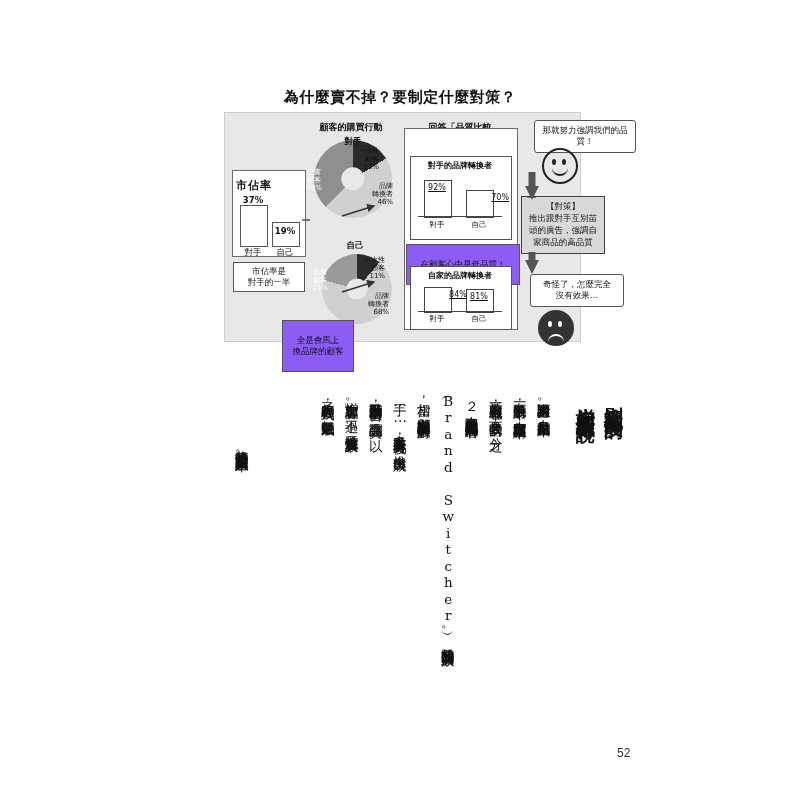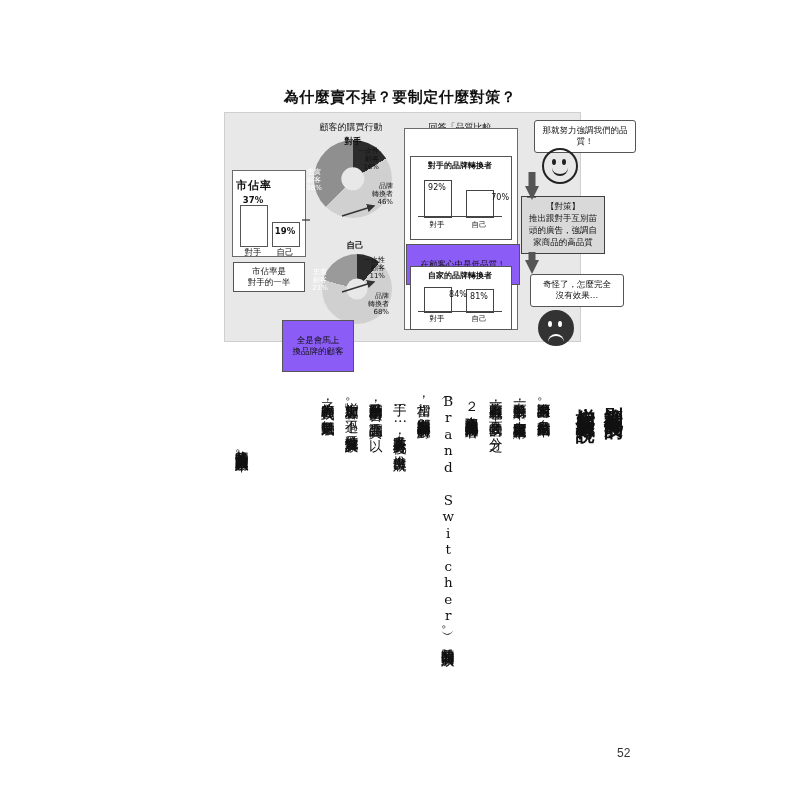--- a/index.html
+++ b/index.html
@@ -41,21 +41,21 @@
     width: 355px;
     height: 228px;
     background: #e8e8e8;
     border: 1px solid #cfcfcf;
   }
 
   
   .col-head {
     position: absolute;
     font-size: 9px;
-    font-weight: normal;
+    font-weight: bold;
     text-align: center;
     line-height: 1.25;
     color: #111;
   }
 
   
   .share-box {
     position: absolute;
     left: 232px;
     top: 170px;
@@ -168,20 +168,21 @@
   .mini-bar {
     position: absolute;
     border: 1px solid #444;
     background: #ffffff;
   }
   .mini-val {
     position: absolute;
     font-size: 8px;
     text-align: center;
     width: 28px;
+    text-decoration: underline;
   }
   .mini-cap {
     position: absolute;
     font-size: 7.5px;
     text-align: center;
     width: 30px;
   }
   .axis-line {
     position: absolute;
     background: #444;

